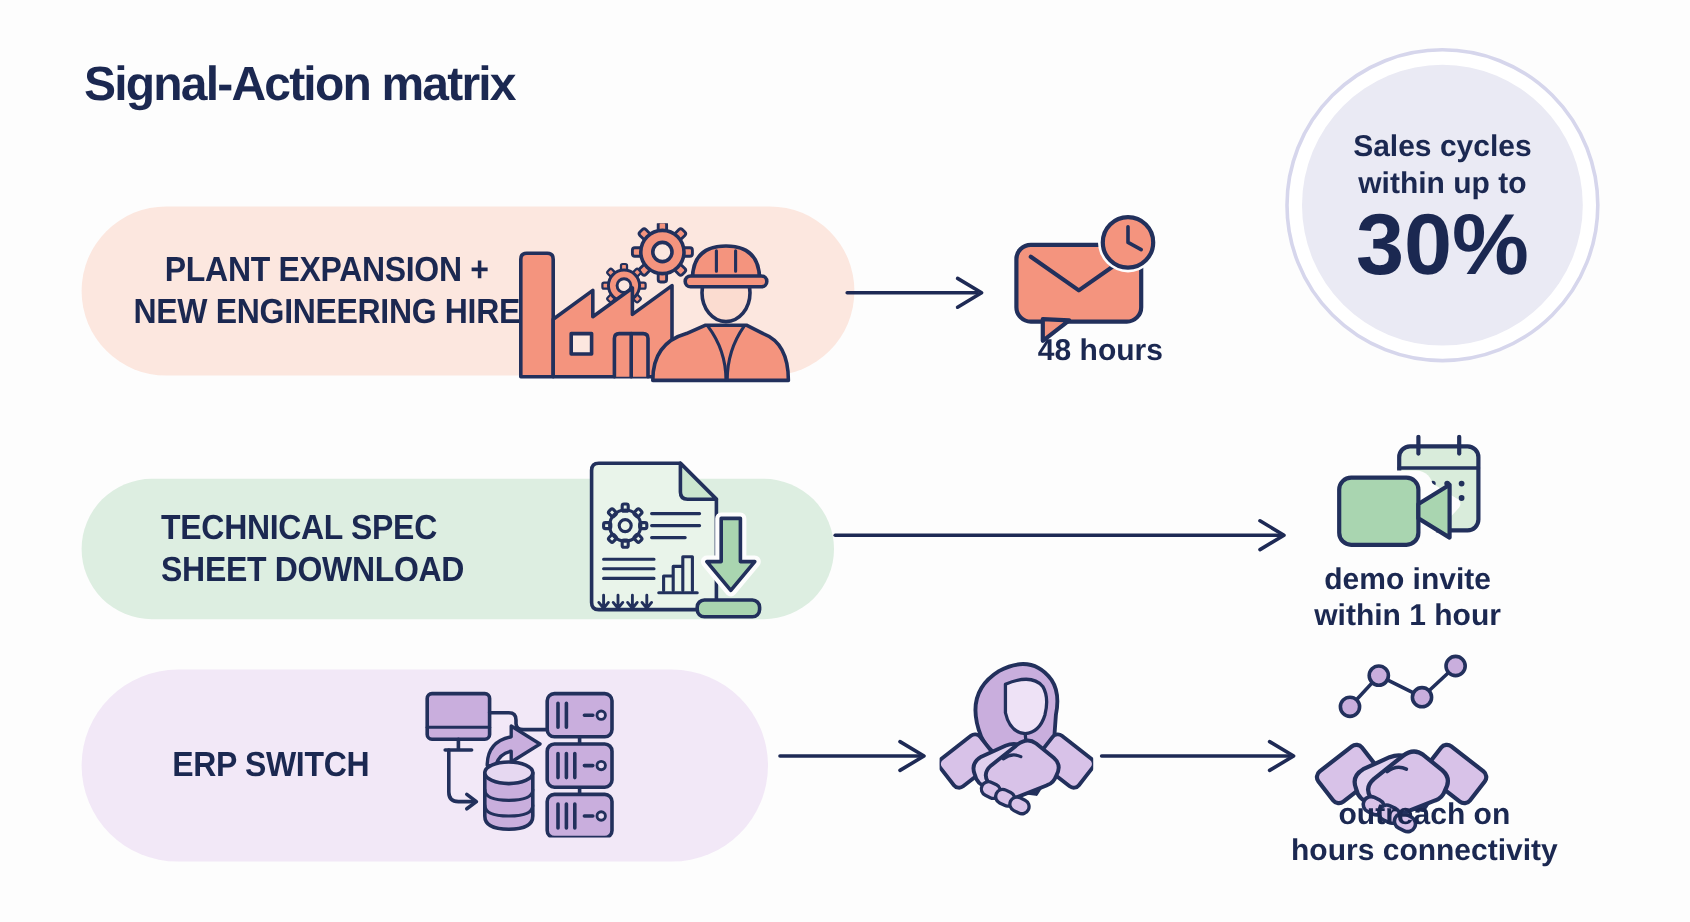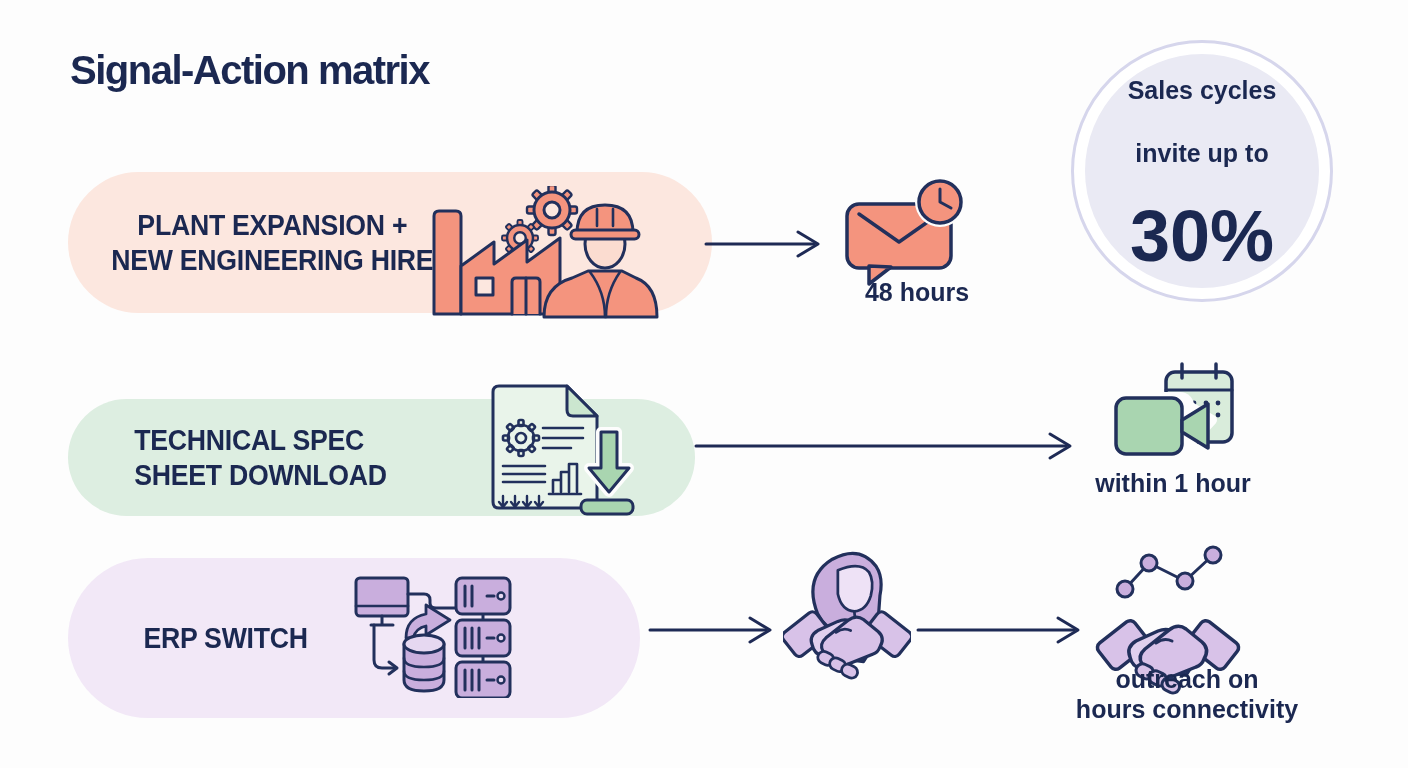--- a/index.html
+++ b/index.html
@@ -18,21 +18,20 @@
   
   #badge{
     left:1071px;top:40px;width:256px;height:256px;border-radius:50%;
     border:3px solid #d6d6ec;background:#ffffff;
     display:flex;align-items:center;justify-content:center;
   }
   #badge-inner{
     width:234px;height:234px;border-radius:50%;background:#eaeaf4;
     display:flex;flex-direction:column;align-items:center;justify-content:center;
     text-align:center;
-    gap:32px;
   }
   .badge-line{font-size:25px;font-weight:700;line-height:31px;color:#1b2851;}
   .badge-value{font-size:72px;font-weight:800;line-height:62px;margin-top:4px;color:#1b2851;}
   
   .pill{
     display:flex;align-items:center;
   }
   #pill-1{left:68px;top:172px;width:644px;height:141px;border-radius:83px;background:#fce7df;text-align:center;}
   #pill-2{left:68px;top:365px;width:627px;height:117px;border-radius:80px;background:#ddeee1;margin-top:34px;}
   #pill-3{left:68px;top:558px;width:572px;height:160px;border-radius:80px;background:#f2e8f7;}
@@ -53,21 +52,21 @@
   svg{display:block;}
 </style>
 </head>
 <body>
 
 <div id="title" class="abs">Signal-Action matrix</div>
 
 <div id="badge" class="abs">
   <div id="badge-inner">
     <div class="badge-line">Sales cycles</div>
-    <div class="badge-line">invite up to</div>
+    <div class="badge-line">within up to</div>
     <div class="badge-value">30%</div>
   </div>
 </div>
 
 <div id="pill-1" class="abs pill">
   <div class="signal-label">
     <div>PLANT EXPANSION +</div>
     <div>NEW ENGINEERING HIRE</div>
   </div>
 </div>
@@ -218,20 +217,21 @@
         <circle cx="86" cy="65" r="2.4"></circle>
     </g>
     <rect x="2" y="30" width="84" height="68" rx="14" fill="#fdfdfd" stroke="none"></rect>
     <path d="M104 58 L78 42 V86 Z" fill="#fdfdfd" stroke="#fdfdfd" stroke-width="10"></path>
     <rect x="8" y="36" width="66" height="56" rx="10" fill="#a9d5b0" stroke-width="3.5"></rect>
     <path d="M74 58 L100 42 V86 L74 70 Z" fill="#a9d5b0" stroke-width="3.5"></path>
   </g>
 </svg>
 
 <div id="caption-2" class="abs caption">
+  <div>demo invite</div>
   <div>within 1 hour</div>
 </div>
 
 <div id="pill-3" class="abs pill">
   <div class="signal-label">
     <div>ERP SWITCH</div>
   </div>
 </div>
 
 <svg class="abs" style="left:352px;top:574px;" width="162" height="124" viewBox="0 0 162 124">

